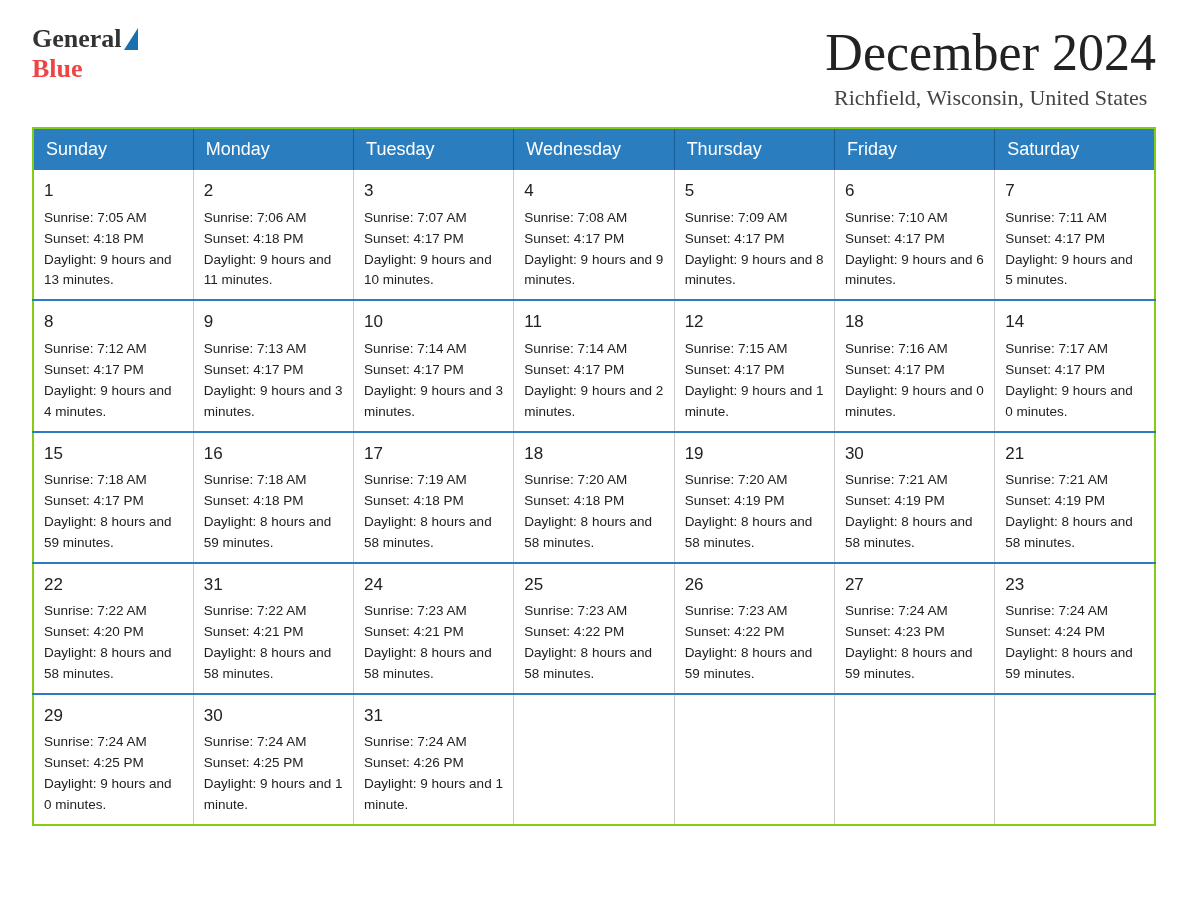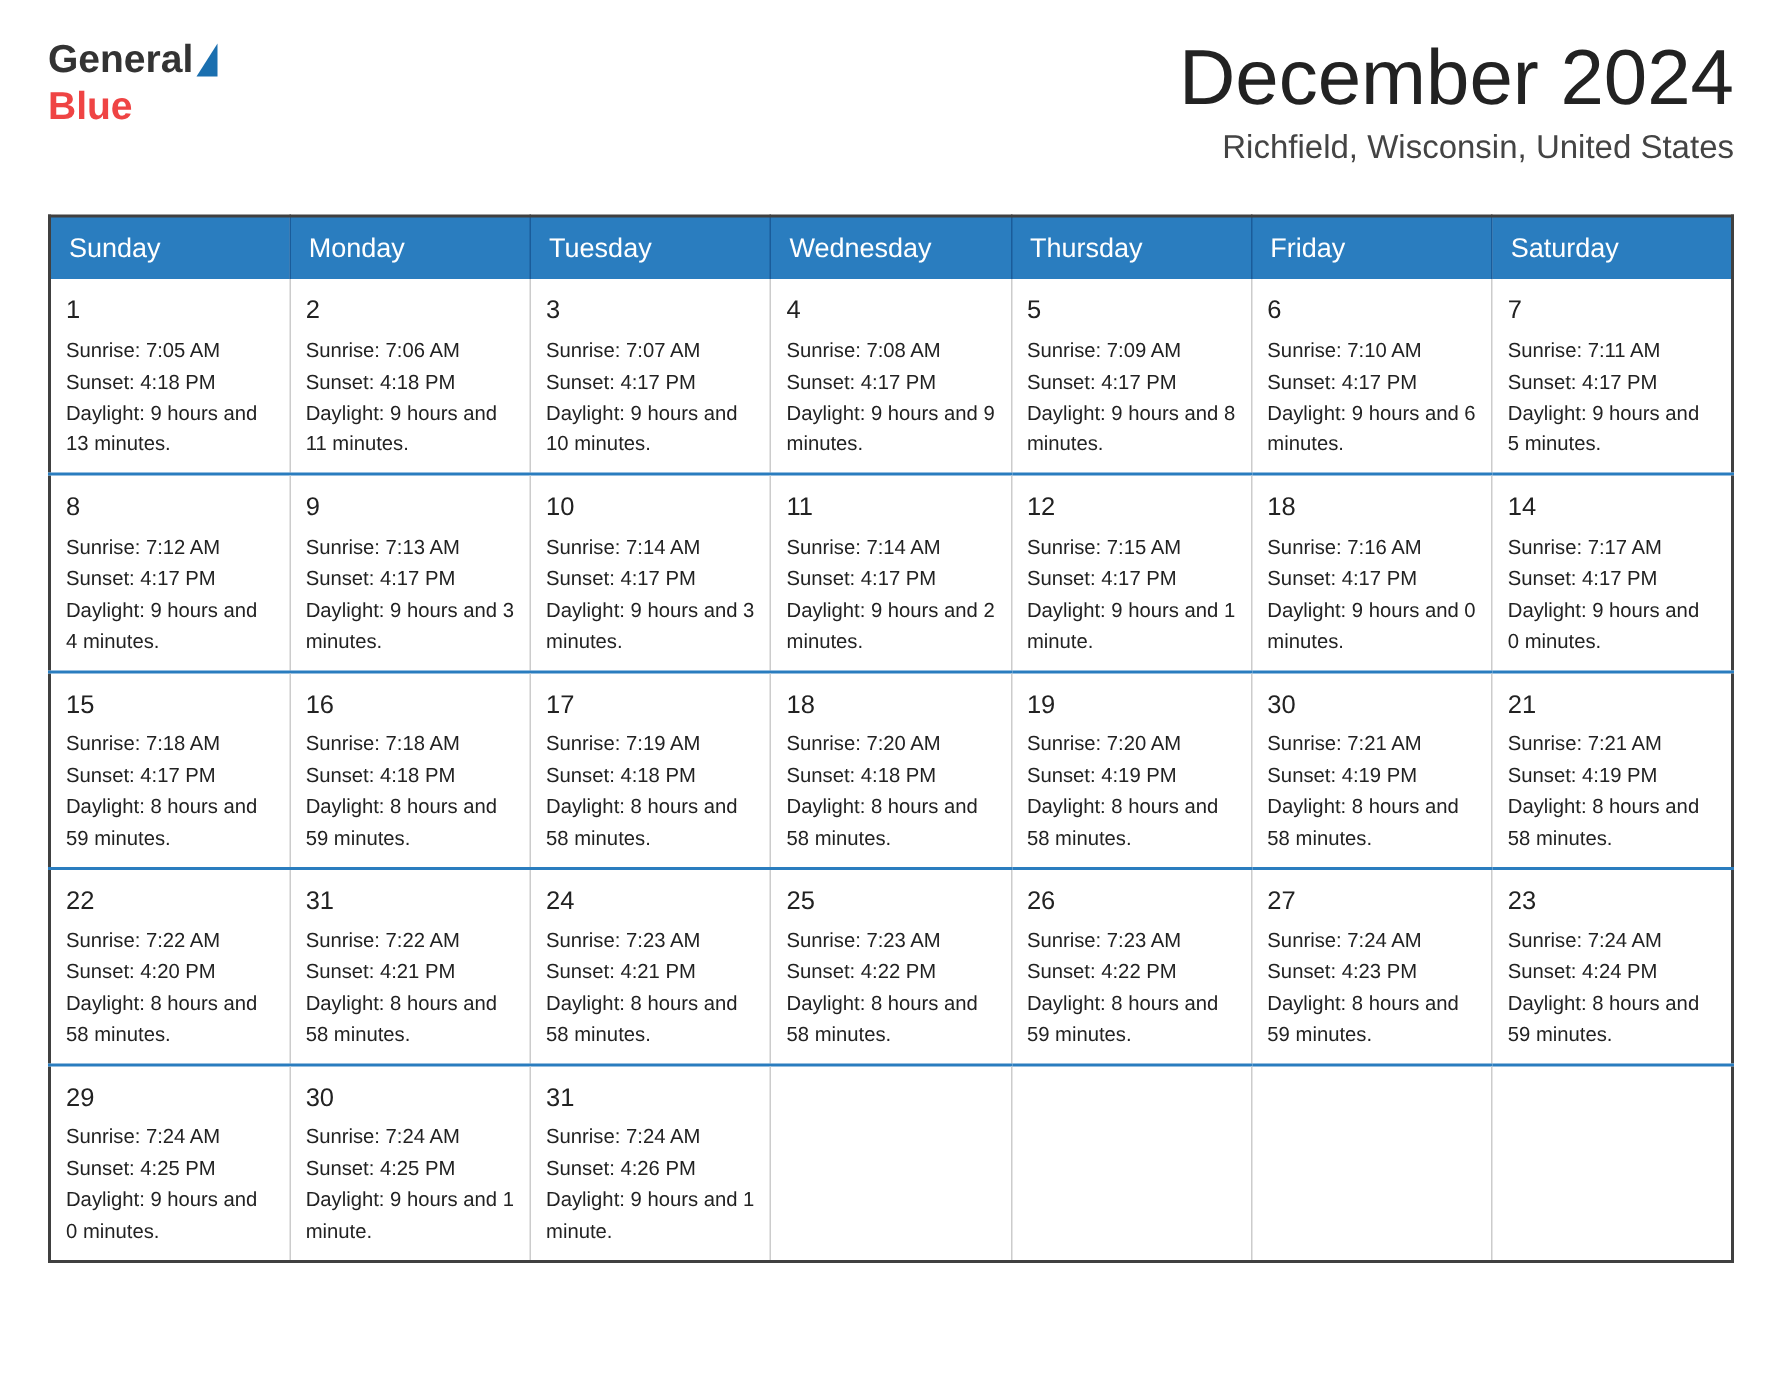--- a/index.html
+++ b/index.html
@@ -7,21 +7,22 @@
       font-family: Arial, Helvetica, sans-serif;
       background: #fff;
       padding: 24px 32px;
       width: 1188px;
       min-height: 918px;
     }
     .header-row {
       display: flex;
       justify-content: space-between;
       align-items: flex-start;
-      margin-bottom: 32px;
+      margin-bottom: 16px;
+      font-family: Liberation Serif, serif;
     }
     .logo {
       display: flex;
       flex-direction: column;
       align-items: flex-start;
     }
     .logo-top {
       display: flex;
       align-items: center;
       font-size: 26px;
@@ -37,37 +38,37 @@
       border-bottom: 22px solid #1a6faf;
       margin: 0 2px;
       display: inline-block;
     }
     .logo-blue {
       color: #ef4444;
       font-size: 26px;
       font-weight: bold;
     }
     .title-block {
-      text-align: right;
+      text-align: center;
     }
     .month-title {
       font-size: 52px;
       font-weight: normal;
       color: #222;
       line-height: 1.1;
     }
     .location-title {
       font-size: 22px;
       color: #444;
       margin-top: 4px;
     }
     .calendar {
       width: 100%;
       border-collapse: collapse;
-      border: 2px solid #404040;
+      border: 2px solid #84cc16;
     }
     .calendar th {
       background-color: #2a7dbf;
       color: #fff;
       font-size: 18px;
       font-weight: normal;
       padding: 10px 12px;
       text-align: left;
       border-right: 1px solid #1a5c9a;
     }

